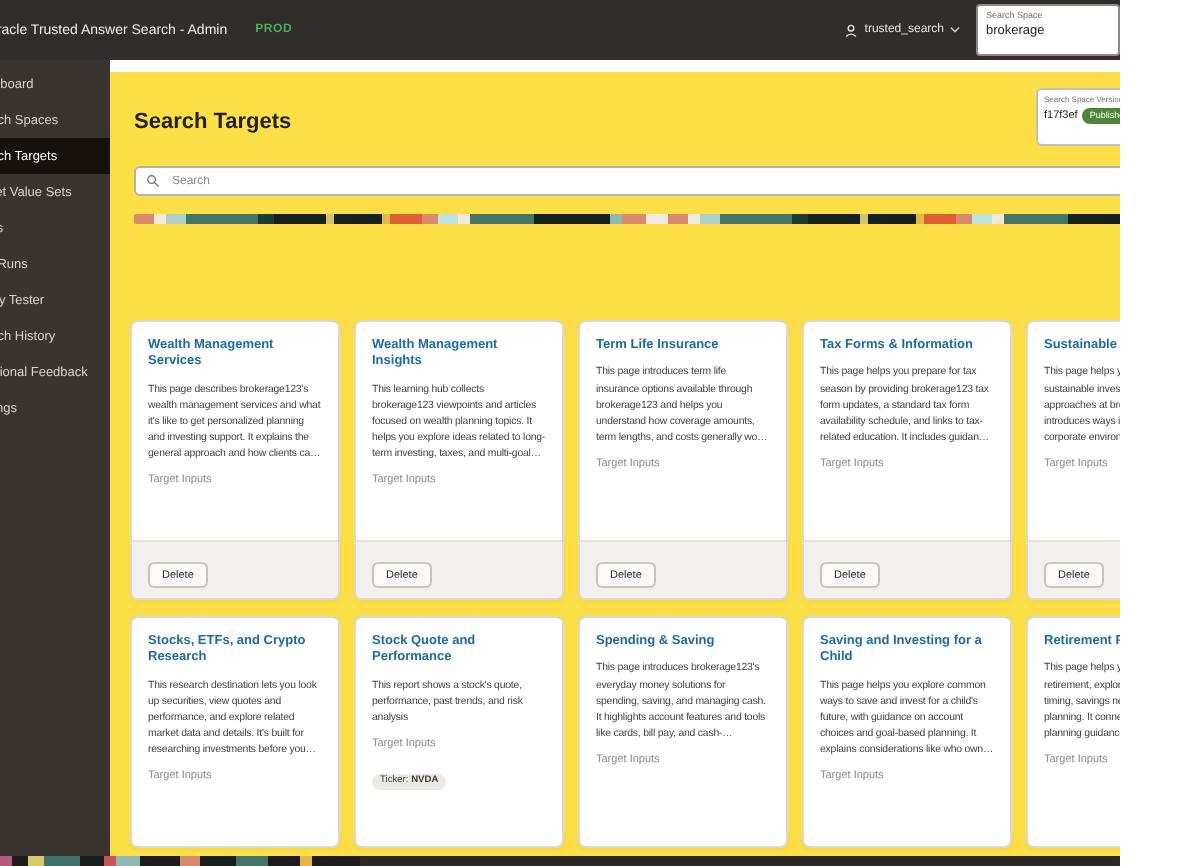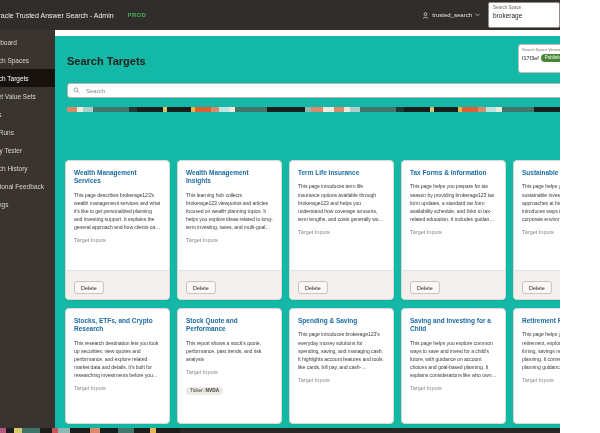--- a/index.html
+++ b/index.html
@@ -1,16 +1,16 @@
 <!DOCTYPE html>
 <html><head>
 <meta charset="utf-8">
 <style>
   html,body{margin:0;padding:0;background:#ffffff;font-family:"Liberation Sans",sans-serif;}
-  .viewport{position:relative;width:560px;height:433px;overflow:hidden;background:#14b8a6;}
+  .viewport{position:relative;width:560px;height:433px;overflow:hidden;background:#fde047;}
 
   
   .topbar{position:absolute;top:0;left:0;right:0;height:30px;background:#312d2a;display:flex;align-items:center;z-index:5;}
   .app-title{margin-left:-7px;font-size:7px;color:#f1ede9;white-space:nowrap;}
   .env-badge{color:#43b15e;font-size:6px;font-weight:bold;margin-left:14px;letter-spacing:.3px;}
   .user-menu{margin-left:auto;display:flex;align-items:center;gap:3px;font-size:6px;color:#e8e4e0;cursor:default;}
   .space-box{width:62px;height:22px;background:#fff;border:1px solid #8f8a83;border-radius:2px;margin-left:8px;padding:2px 4px 0;}
   .space-box .lbl{font-size:4.5px;color:#6f6a64;display:block;line-height:6px;}
   .space-box .val{font-size:6.5px;color:#211d1a;display:block;line-height:9px;}
 

